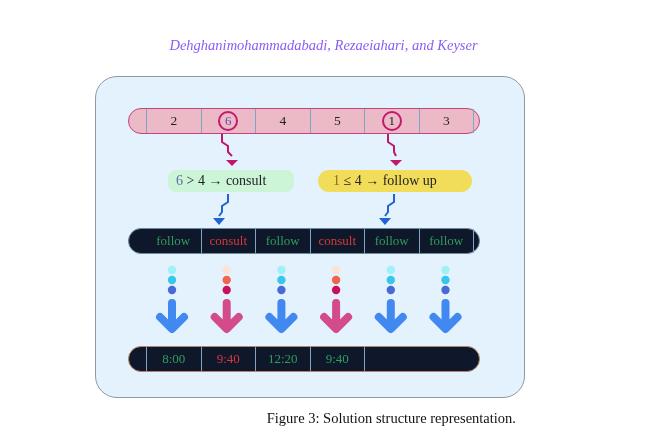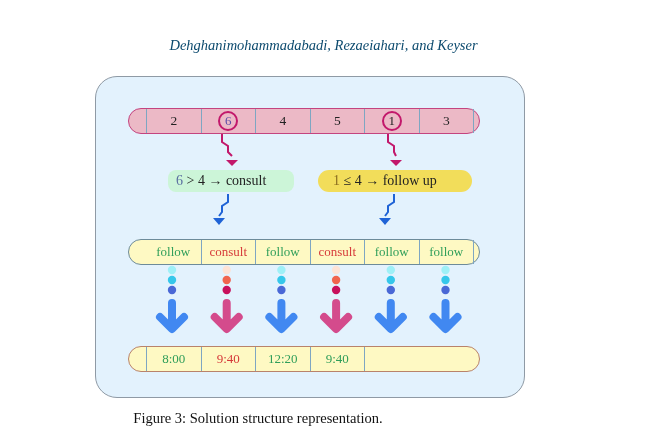--- a/index.html
+++ b/index.html
@@ -1,38 +1,38 @@
 <!DOCTYPE html>
 <html><head>
 <meta charset="utf-8">
 <style>
   html, body { margin:0; padding:0; background:#ffffff; }
   body { width:647px; height:437px; position:relative; overflow:hidden; font-family:"Liberation Serif", serif; }
-  .header { position:absolute; left:0; width:647px; top:37px; text-align:center; font-style:italic; font-size:14.5px; color:#0c4a6e; }
+  .header { position:absolute; left:0; width:647px; top:37px; text-align:center; font-style:italic; font-size:14.5px; color:#8b5cf6; }
   .panel { position:absolute; left:95px; top:76px; width:430px; height:322px; background:#e3f2fd; border:1px solid #8f9aa5; border-radius:22px; box-sizing:border-box; }
   .strip { position:absolute; display:flex; box-sizing:border-box; border-radius:13px; height:26px; }
   .strip .cap { width:17px; flex:0 0 17px; }
   .strip .cell { flex:0 0 54.5px; box-sizing:border-box; display:flex; align-items:center; justify-content:center; font-size:13px; }
   .strip .cell.bord { border-left:1px solid #7ea6c2; }
   .strip .capr { border-left:1px solid #7ea6c2; }
   #strip-order { left:128px; top:108px; width:352px; background:#ecb9c6; border:1.5px solid #c4447f; }
   #strip-order .cell { color:#222; font-size:13.5px; }
-  #strip-action { left:128px; top:239px; width:352px; background:#fef9c3; border:1.5px solid #6d8b9a; }
-  #strip-time { left:128px; top:346px; width:352px; background:#fef9c3; border:1.5px solid #b9836b; }
+  #strip-action { left:128px; top:228px; width:352px; background:#0f172a; border:1.5px solid #6d8b9a; }
+  #strip-time { left:128px; top:346px; width:352px; background:#0f172a; border:1.5px solid #b9836b; }
   .green { color:#2f9e5a; }
   .red { color:#d63a3a; }
   .circ { display:inline-flex; width:20px; height:20px; border:2px solid #c2186b; border-radius:50%; align-items:center; justify-content:center; box-sizing:border-box; font-size:13px; }
   .circ.purple { color:#5c4aa8; }
   .rule { position:absolute; height:22px; top:170px; display:flex; align-items:center; font-size:14px; padding:0 8px; box-sizing:border-box; border-radius:8px; color:#222; }
   #rule-consult { left:168px; width:126px; background:#ccf5d8; }
   #rule-follow { left:318px; width:154px; background:#f2dd5a; border-radius:11px; }
   .rule .num { color:#5a6ea0; }
   .rule .num.gold { color:#8a6d20; }
   svg.overlay { position:absolute; left:0; top:0; }
-  .caption { position:absolute; left:0; width:516px; top:410px; text-align:center; font-size:14.5px; color:#111; }
+  .caption { position:absolute; left:0; width:516px; top:410px; text-align:right; font-size:14.5px; color:#111; }
 </style>
 </head>
 <body>
 
 <div class="header">Dehghanimohammadabadi, Rezaeiahari, and Keyser</div>
 
 <div class="panel"></div>
 
 <div class="strip" id="strip-order">
   <div class="cap"></div>

